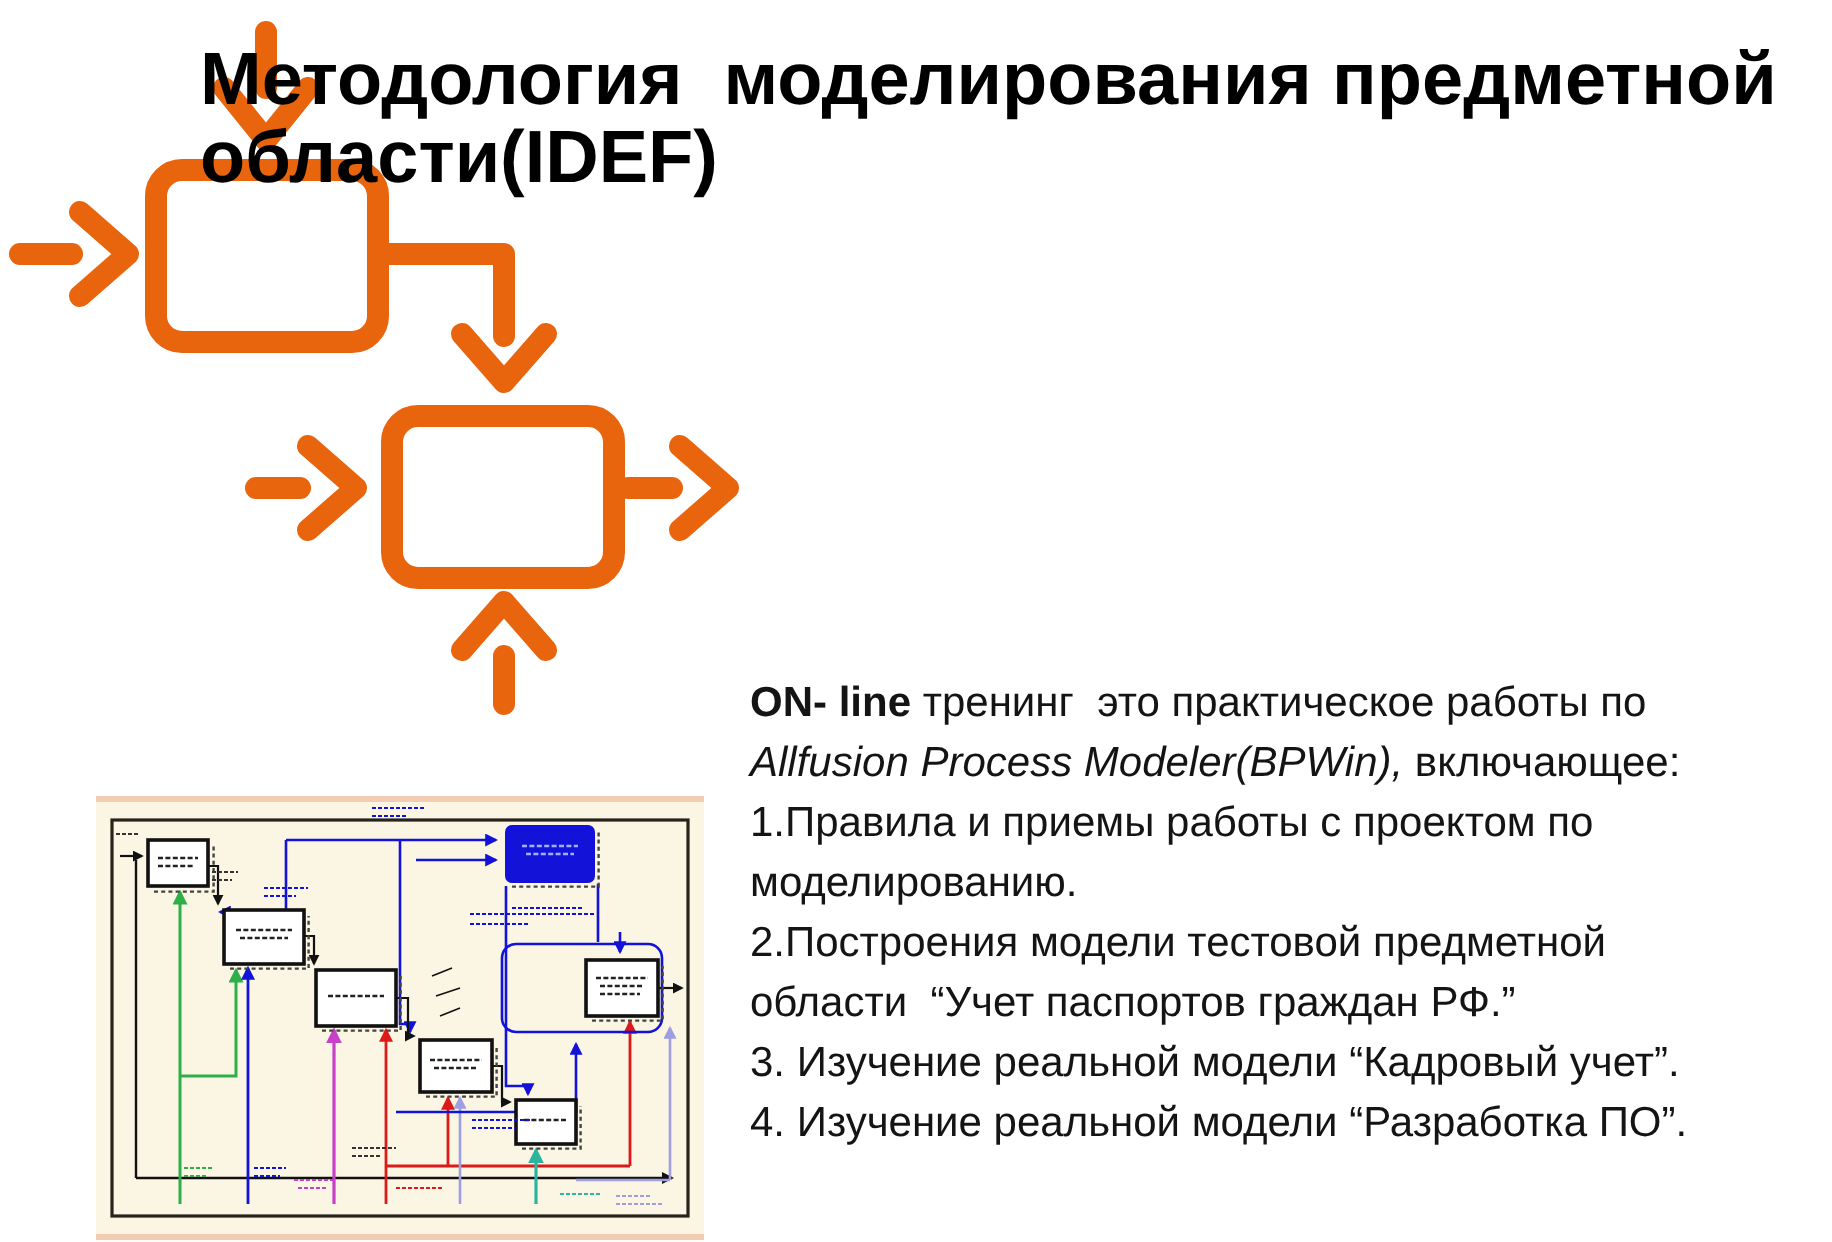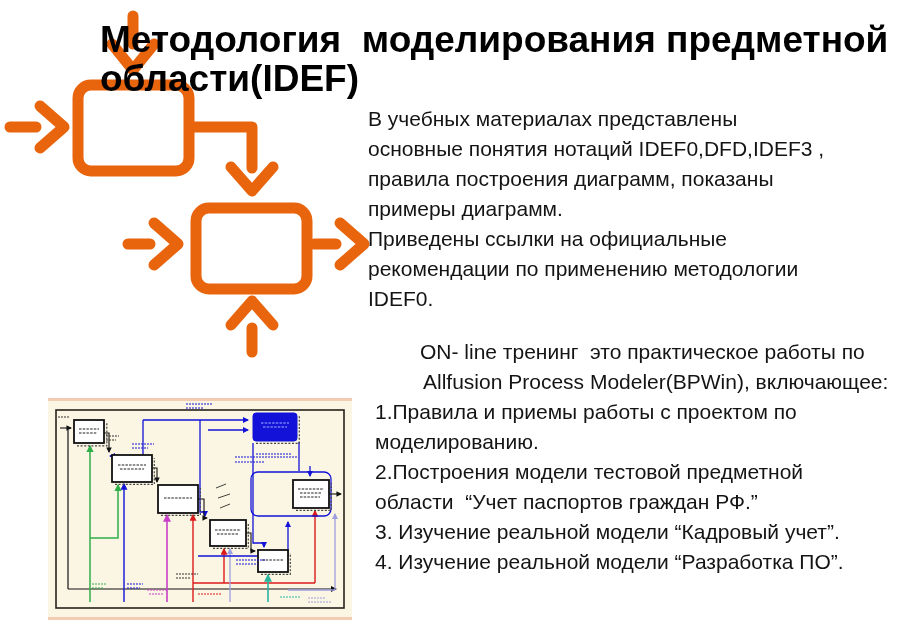--- a/index.html
+++ b/index.html
@@ -13,22 +13,22 @@
     text-align:left;white-space:pre-wrap;
   }
   .intro{
     position:absolute;left:368px;top:104px;width:548px;margin:0;
     font-size:21px;line-height:30px;color:#141414;white-space:pre-wrap;
   }
   .training{
     position:absolute;left:375px;top:337px;width:541px;margin:0;
     font-size:21px;line-height:30px;color:#141414;white-space:pre-wrap;
   }
-  .training .b{font-weight:normal;margin-left:45px;}
-  .training .i{margin-left:48px;}
+  .training .b{font-weight:bold;}
+  .training .i{font-style:italic;}
   .g-left{position:absolute;left:0;top:0;width:380px;height:385px;}
   .g-thumb{position:absolute;left:48px;top:398px;width:304px;height:222px;}
 </style>
 </head>
 <body>
 
 <div class="slide">
 
   <svg class="g-left" viewBox="0 0 380 385" aria-hidden="true">
     <g fill="none" stroke="#E8640D" stroke-width="11" stroke-linecap="round" stroke-linejoin="round">
@@ -53,27 +53,20 @@
       <path d="M340,223 L364,244 L340,265"></path>
 
       <path d="M252,352 V328"></path>
       <path d="M231,325 L252,301 L273,325"></path>
     </g>
   </svg>
 
   <h1 class="title">Методология  моделирования предметной
 области(IDEF)</h1>
 
-  <p class="intro">В учебных материалах представлены
-основные понятия нотаций IDEF0,DFD,IDEF3 ,
-правила построения диаграмм, показаны
-примеры диаграмм.
-Приведены ссылки на официальные
-рекомендации по применению методологии
-IDEF0.</p>
 
   <p class="training"><span class="b">ON- line</span><span> тренинг  это практическое работы по
 </span><span class="i">Allfusion Process Modeler(BPWin),</span><span> включающее:
 1.Правила и приемы работы с проектом по
 моделированию.
 2.Построения модели тестовой предметной
 области  “Учет паспортов граждан РФ.”
 3. Изучение реальной модели “Кадровый учет”.
 4. Изучение реальной модели “Разработка ПО”.</span></p>
 

